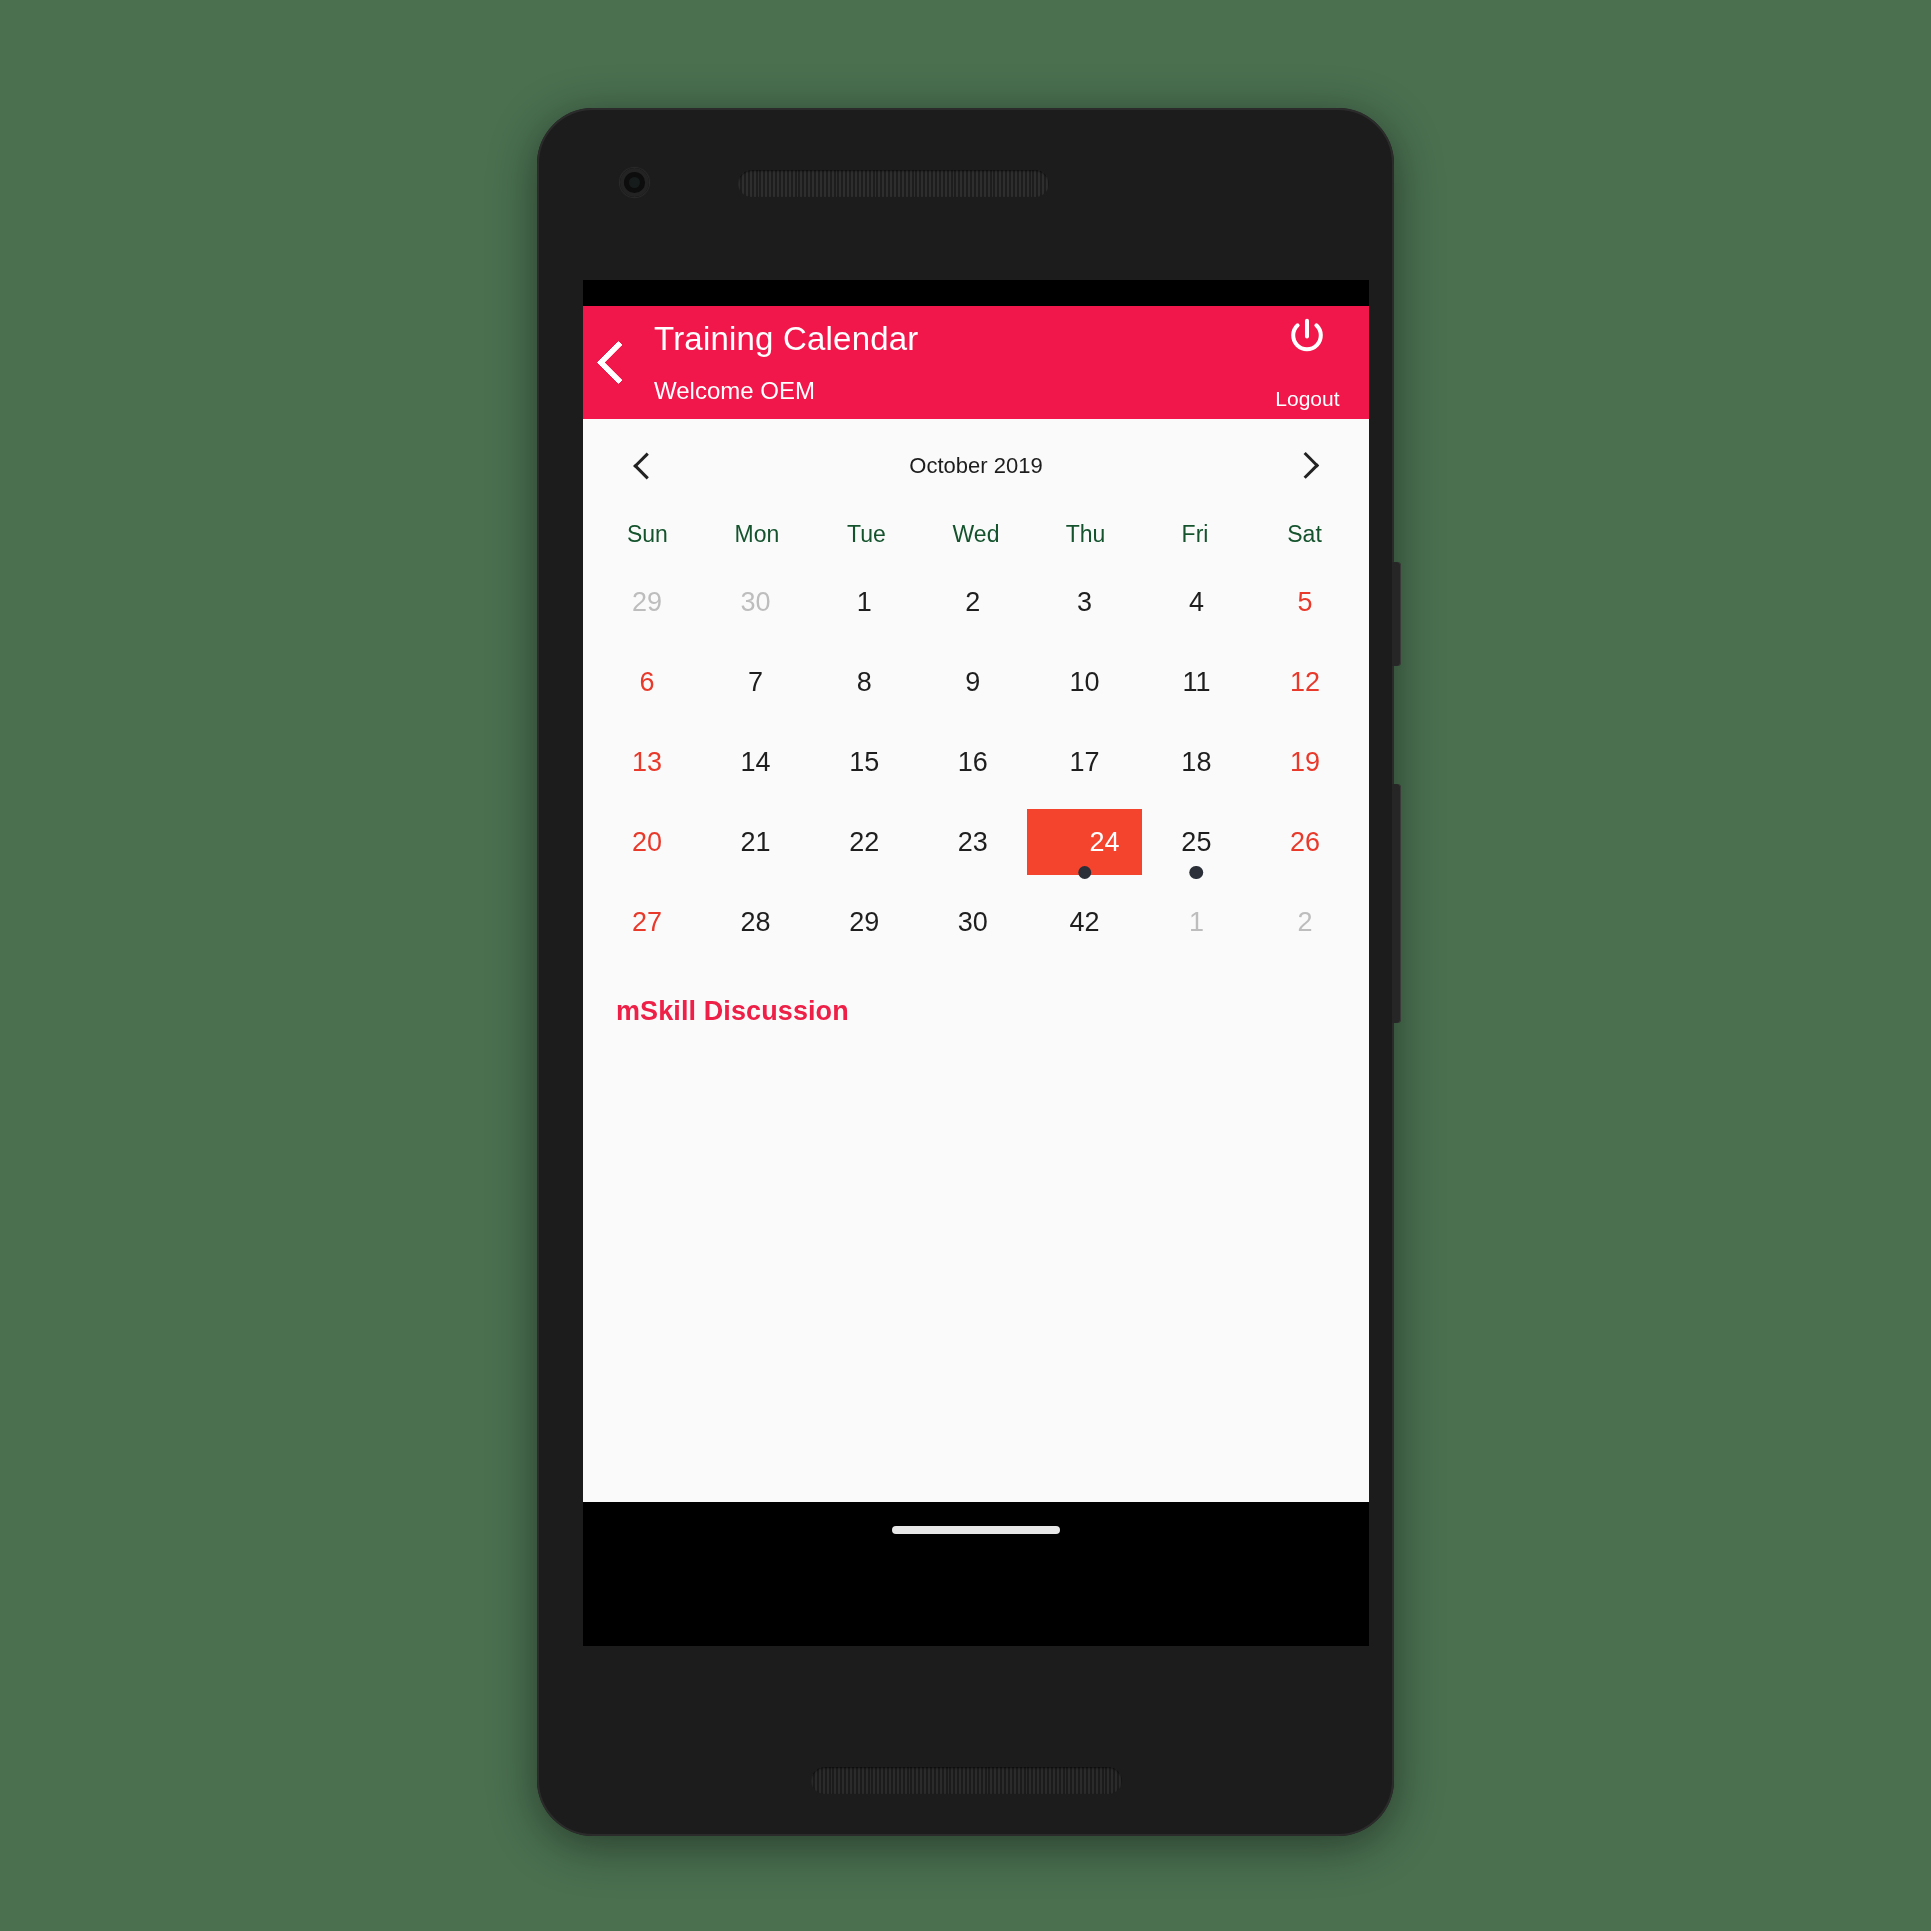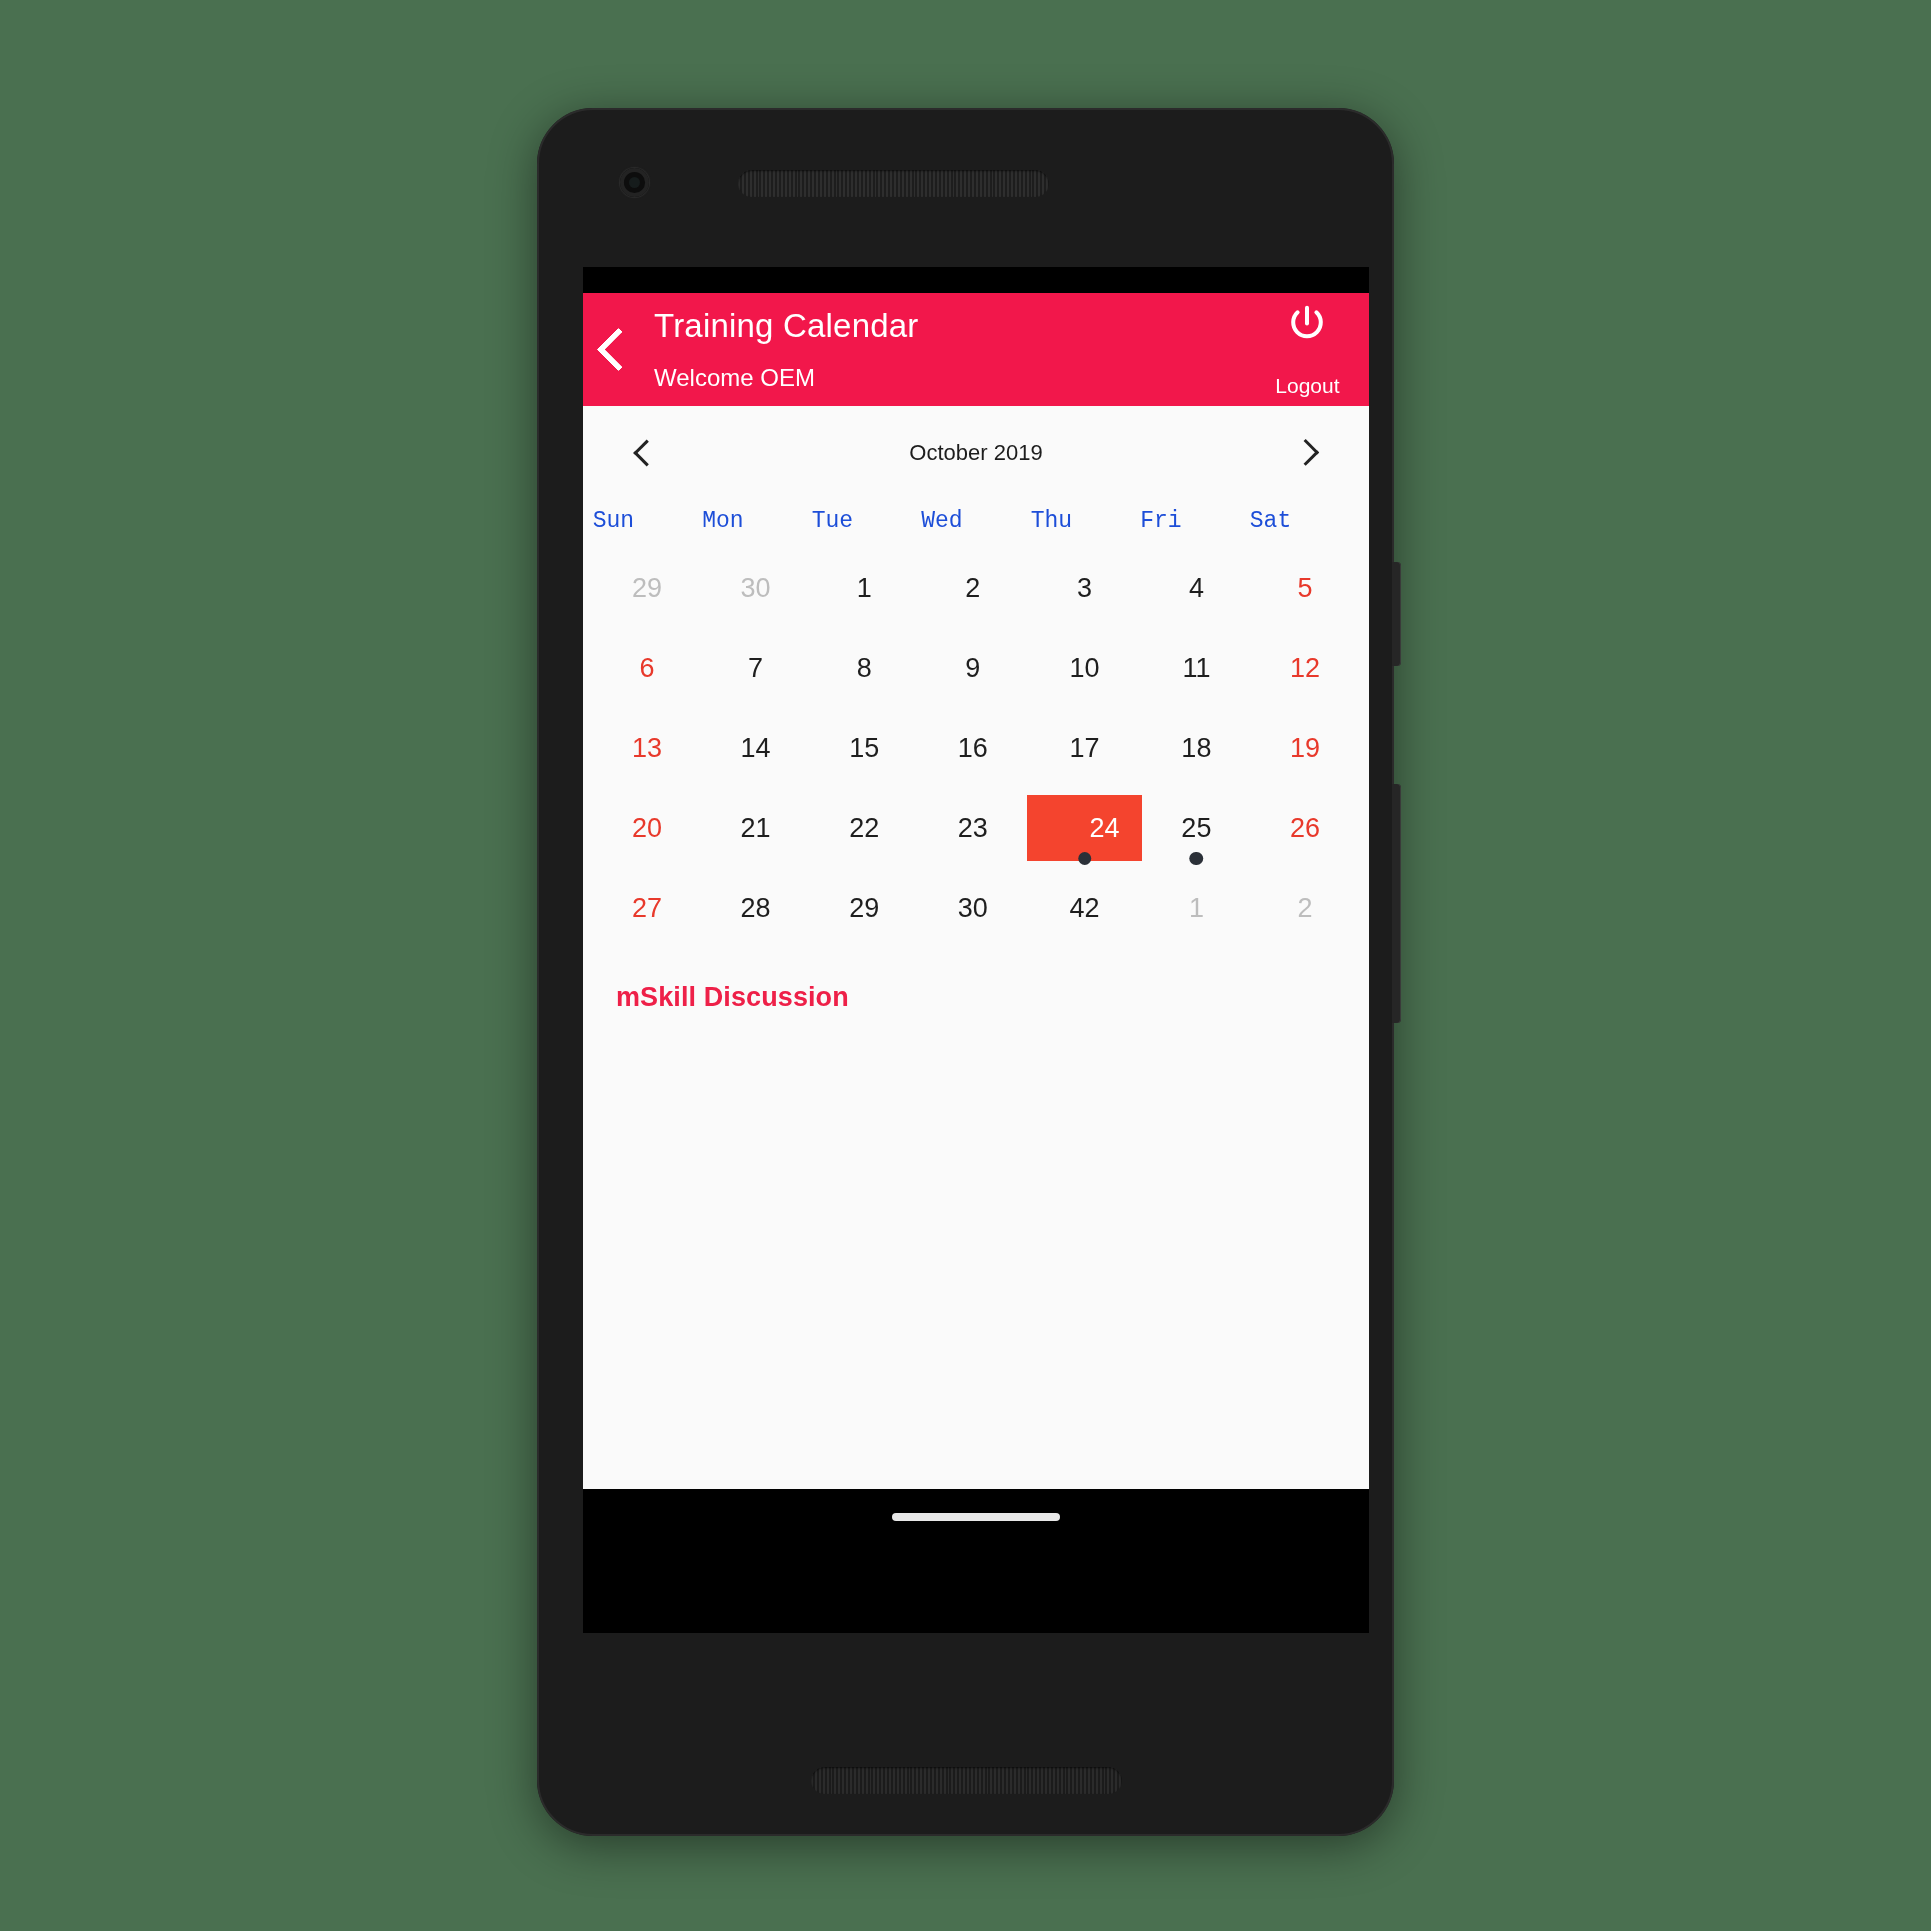--- a/index.html
+++ b/index.html
@@ -88,21 +88,21 @@
     background:
       repeating-linear-gradient(90deg, #2b2b2b 0 1.9px, #1b1b1b 1.9px 3.9px),
       #212121;
     box-shadow: inset 0 1px 1.9px rgba(0,0,0,0.6);
   }
 
   
   #phone-screen {
     position: absolute;
     left: 46px;
-    top: 159px;
+    top: 172px;
     width: 786px;
     height: 1366px;
     background: #000;
     overflow: hidden;
   }
 
   #status-bar {
     height: 26px;
     background: #000;
   }
@@ -196,23 +196,23 @@
   }
   .chev.left { transform: rotate(-135deg); margin-left: 4.8px; }
   .chev.right { transform: rotate(45deg); margin-right: 4.8px; }
 
   #weekday-row {
     display: grid;
     grid-template-columns: repeat(7, 1fr);
     padding: 17.4px 9.7px 5.8px 9.7px;
   }
   .weekday-cell {
+    text-align: center;
     font-size: 23px;
-    color: #1d4ed8;
-    font-family: Liberation Mono, monospace;
+    color: #14532d;
   }
 
   #days-grid {
     display: grid;
     grid-template-columns: repeat(7, 1fr);
     grid-auto-rows: 80px;
     padding: 9.7px 9.7px 0 9.7px;
   }
   .day-cell {
     position: relative;

